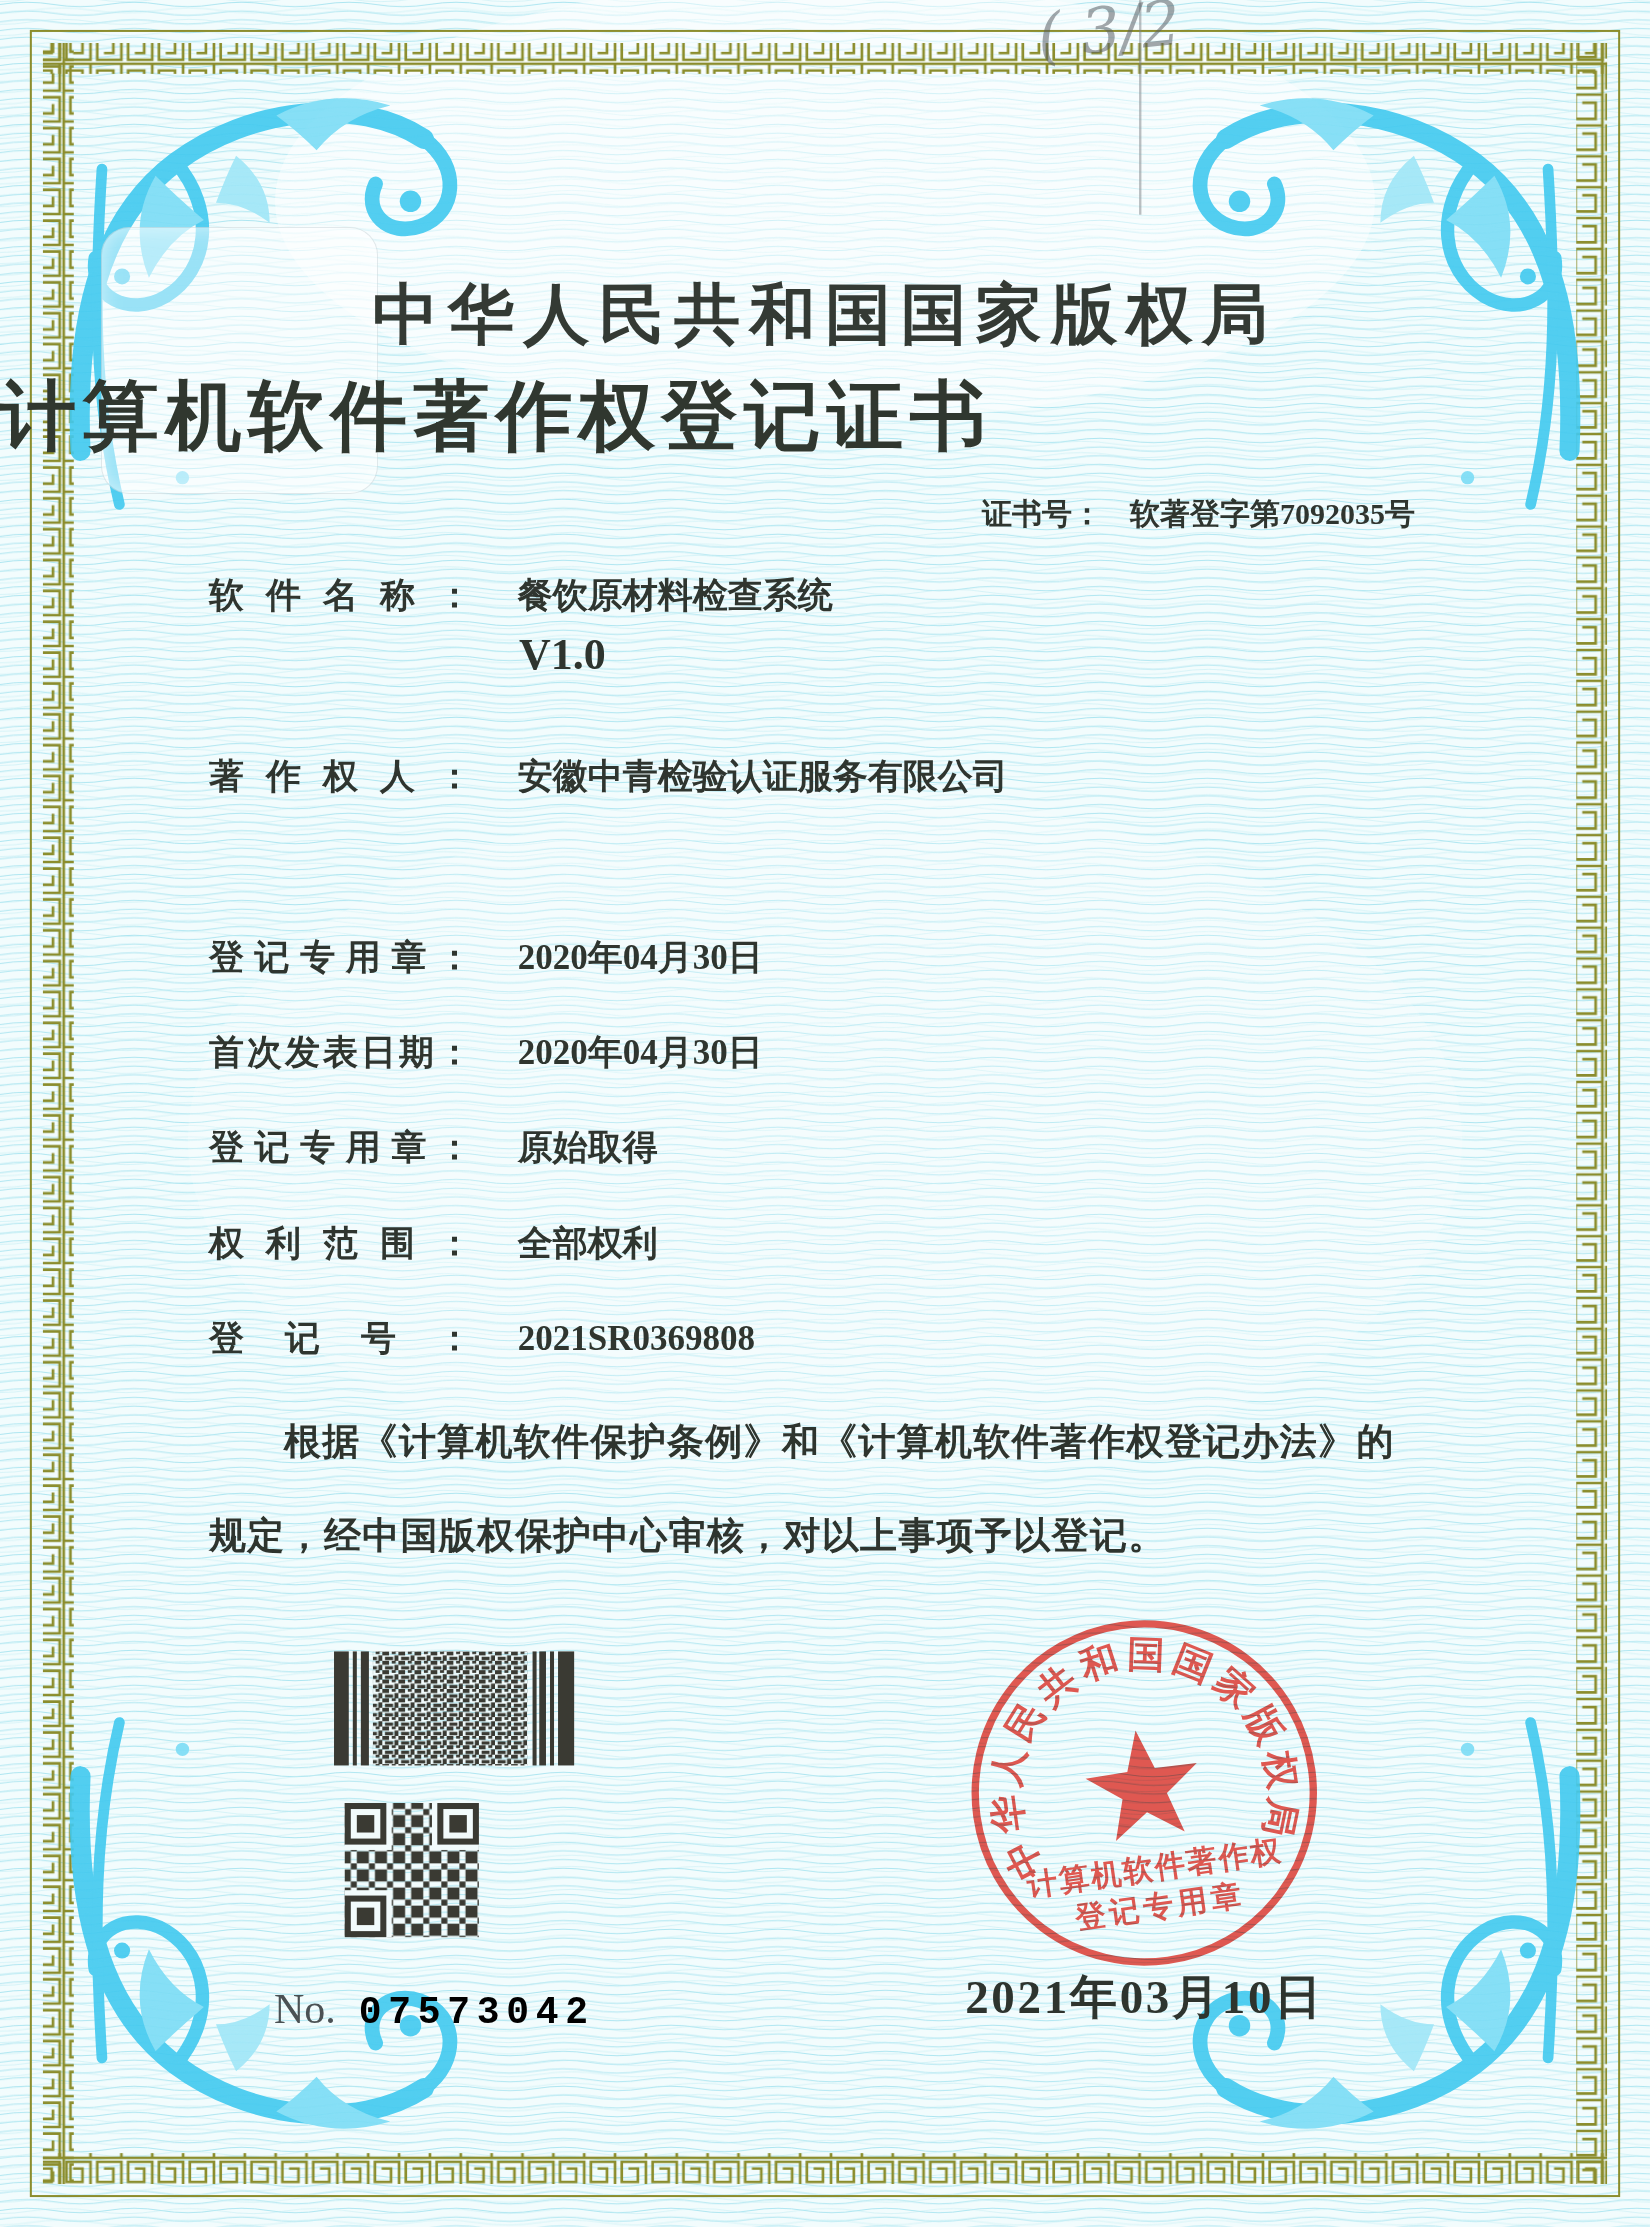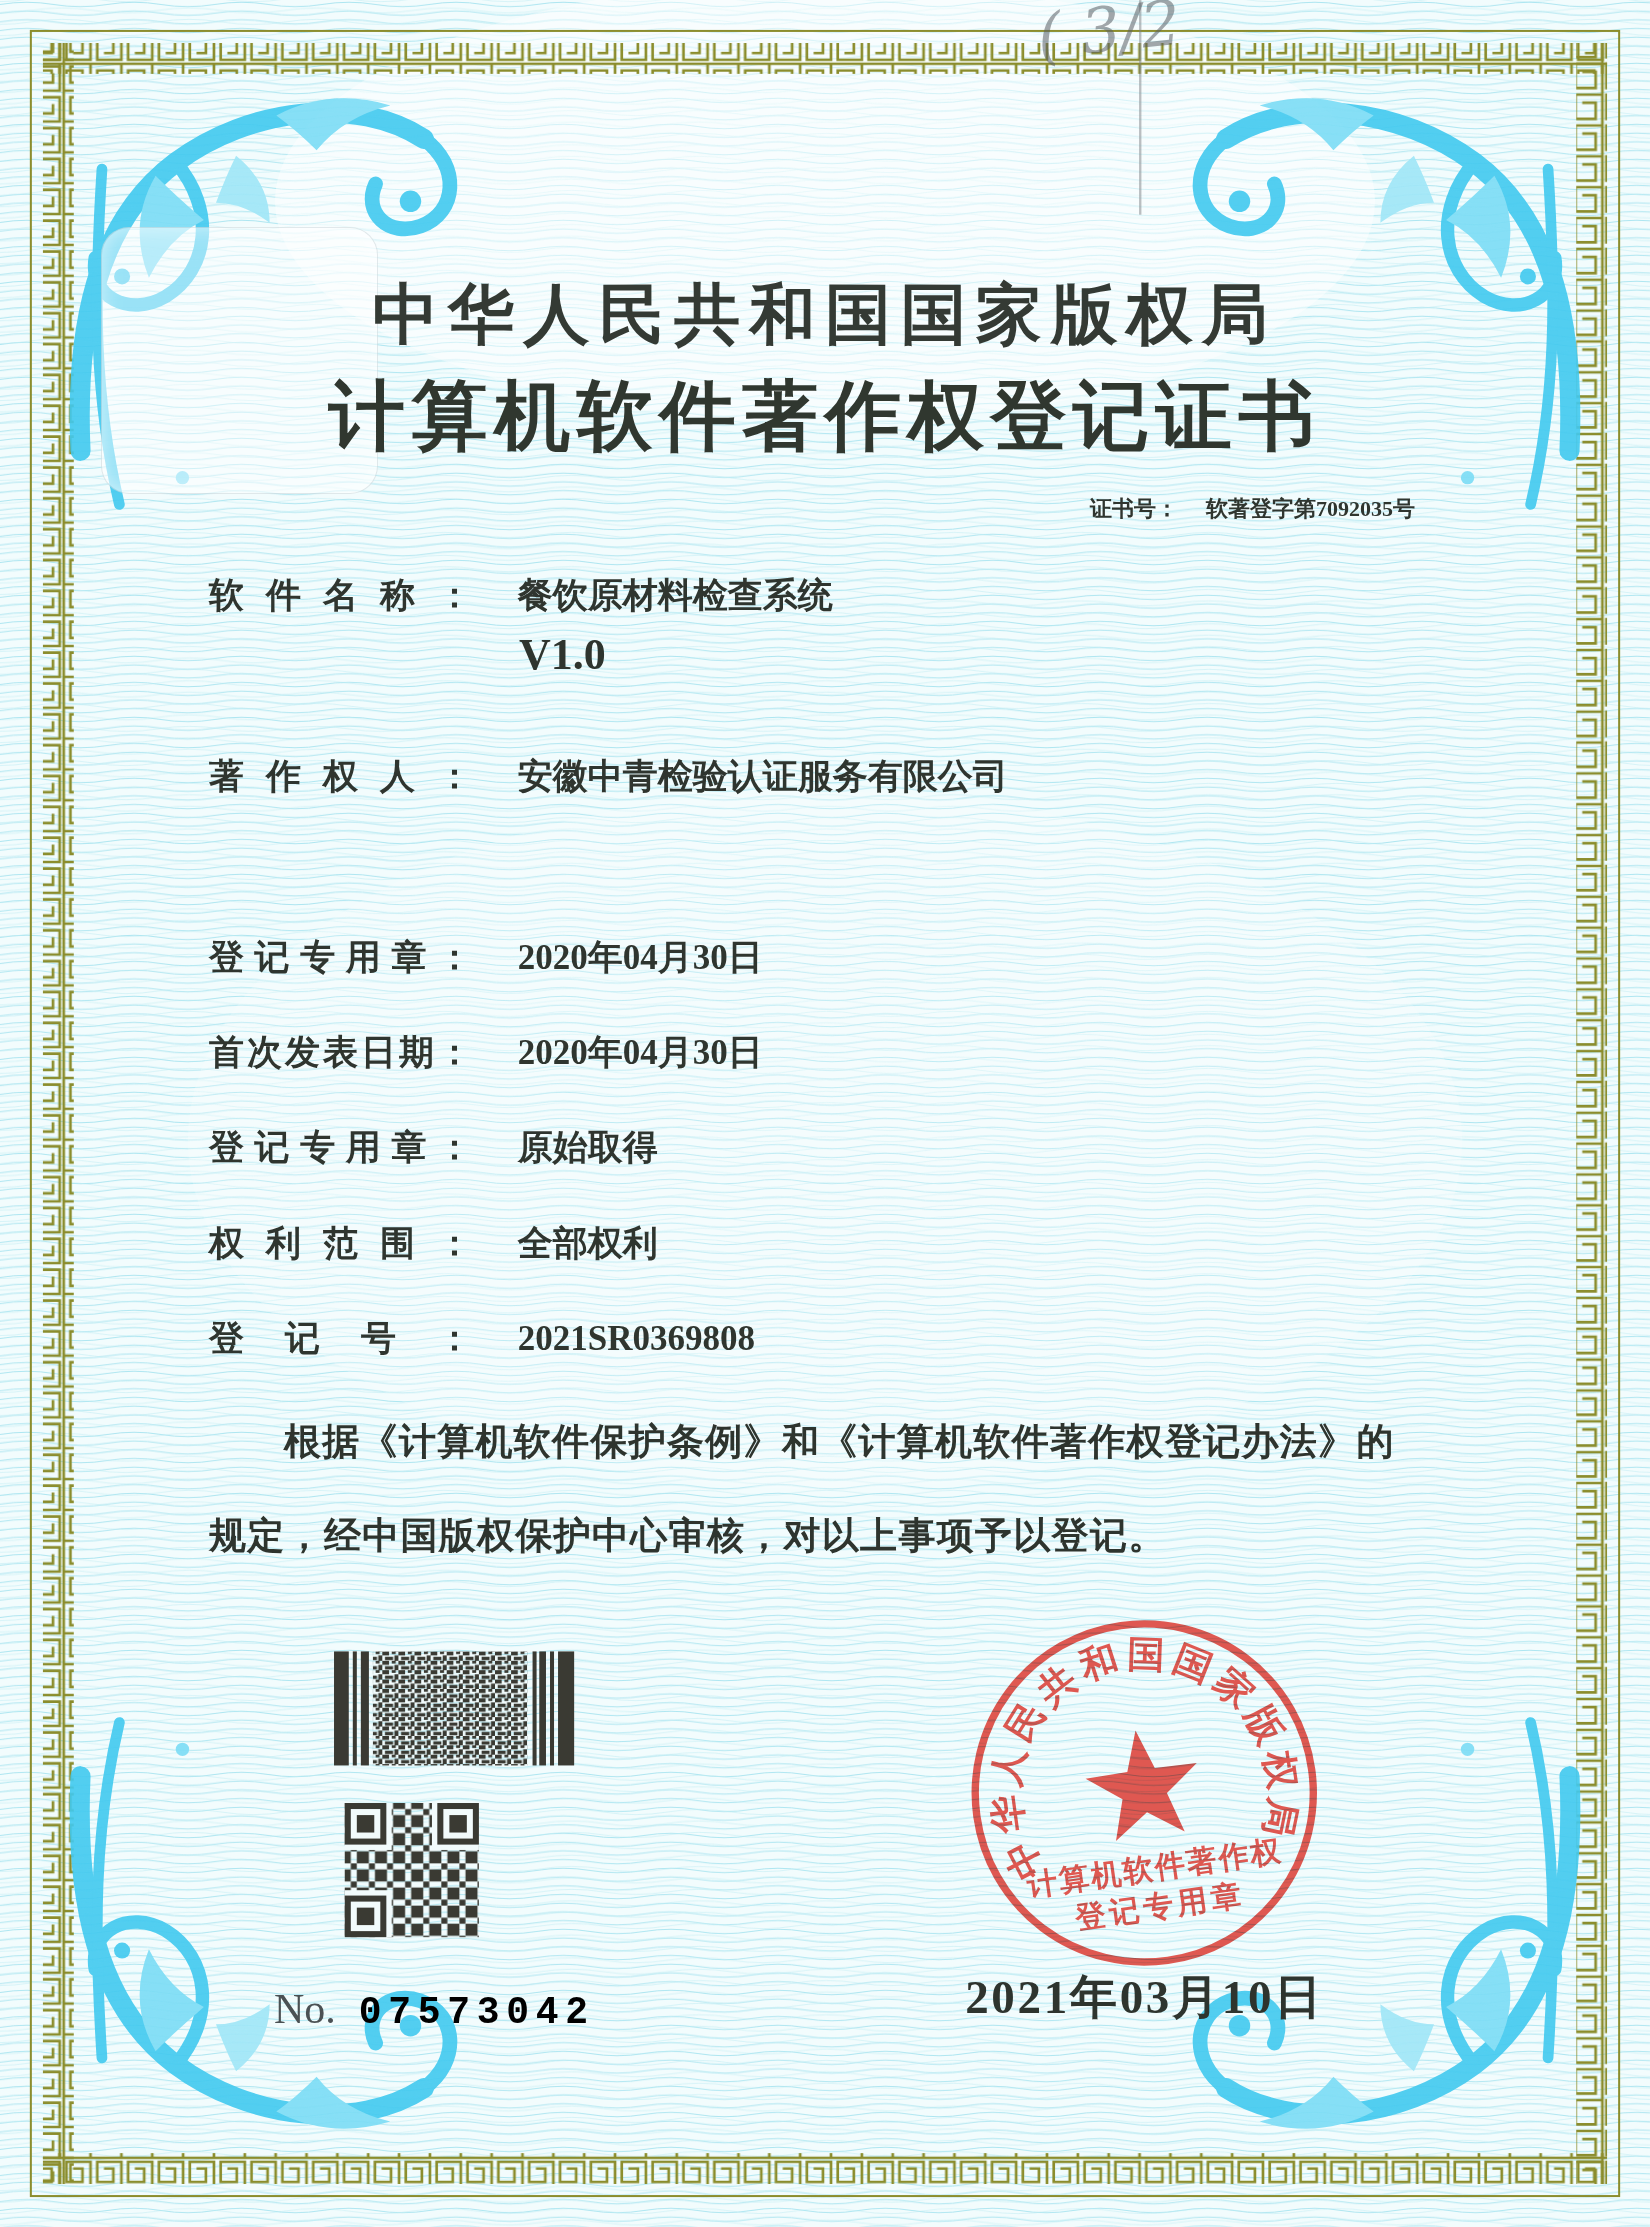--- a/index.html
+++ b/index.html
@@ -9,24 +9,24 @@
     background:#f2fcfd;
     font-family:"Liberation Serif","DejaVu Serif",serif;
   }
   #bg{position:absolute;left:0;top:0;width:1650px;height:2227px;z-index:0;}
   .txt{position:absolute;z-index:2;color:#2e342e;white-space:nowrap;}
   .title1{
     top:270px;left:0;width:1650px;text-align:center;
     font-size:66px;font-weight:bold;letter-spacing:9.4px;color:#343a34;
   }
   .title2{
-    top:366px;left:0;width:1650px;text-align:center;
+    top:366px;left:0;width:1650px;text-align:left;
     font-size:76px;font-weight:bold;letter-spacing:6.7px;color:#30372f;
   }
-  .certno{top:494px;right:235px;font-size:22px;font-weight:bold;color:#2f352f;}
+  .certno{top:494px;right:235px;font-size:30px;font-weight:bold;color:#2f352f;}
   .certno .cv{margin-left:28px;}
   .row{left:209px;font-size:35px;font-weight:bold;color:#2f352f;}
   .lab{display:inline-block;width:263px;text-align:justify;text-align-last:justify;}
   .val{margin-left:37px;}
   .version{left:519px;font-size:44px;font-weight:bold;}
   .para{font-size:37px;font-weight:bold;letter-spacing:1.3px;color:#2e342e;}
   .serial{left:274px;top:1985px;font-size:42px;color:#4b5154;}
   .serial .num{
     font-family:"Liberation Mono","DejaVu Sans Mono",monospace;
     font-size:38px;color:#000000;letter-spacing:6.7px;margin-left:23px;font-weight:bold;

